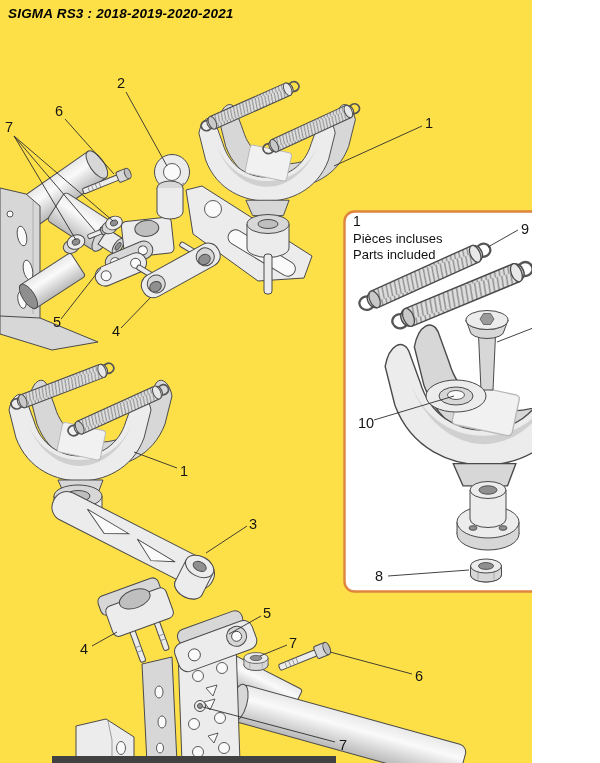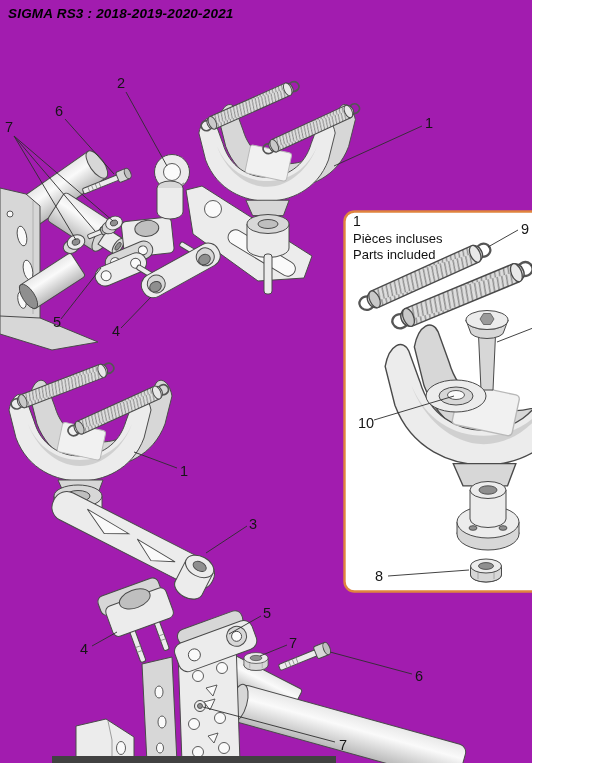--- a/index.html
+++ b/index.html
@@ -1,16 +1,16 @@
 <!DOCTYPE html>
 <html><head>
 <meta charset="utf-8">
 <style>
   html,body { margin:0; padding:0; background:#ffffff; }
-  .page { position:relative; width:532px; height:763px; background:#a21caf;
+  .page { position:relative; width:532px; height:763px; background:#fde047;
           font-family:"Liberation Sans", sans-serif; overflow:hidden; }
   .title { position:absolute; top:6px; left:8px; margin:0; font-size:13.5px;
            font-weight:bold; font-style:italic; color:#000; letter-spacing:.2px; z-index:2; }
   svg { position:absolute; top:0; left:0; }
   .pl { fill:#ececec; stroke:#4a4a4a; stroke-width:1; }
   .pm { fill:#d7d7d7; stroke:#4a4a4a; stroke-width:1; }
   .pd { fill:#bfbfbf; stroke:#4a4a4a; stroke-width:1; }
   .hole { fill:#fafafa; stroke:#4a4a4a; stroke-width:.9; }
   .dark { fill:#8f8f8f; stroke:#4a4a4a; stroke-width:.9; }
   .coil { stroke:#4a4a4a; stroke-width:1; }

